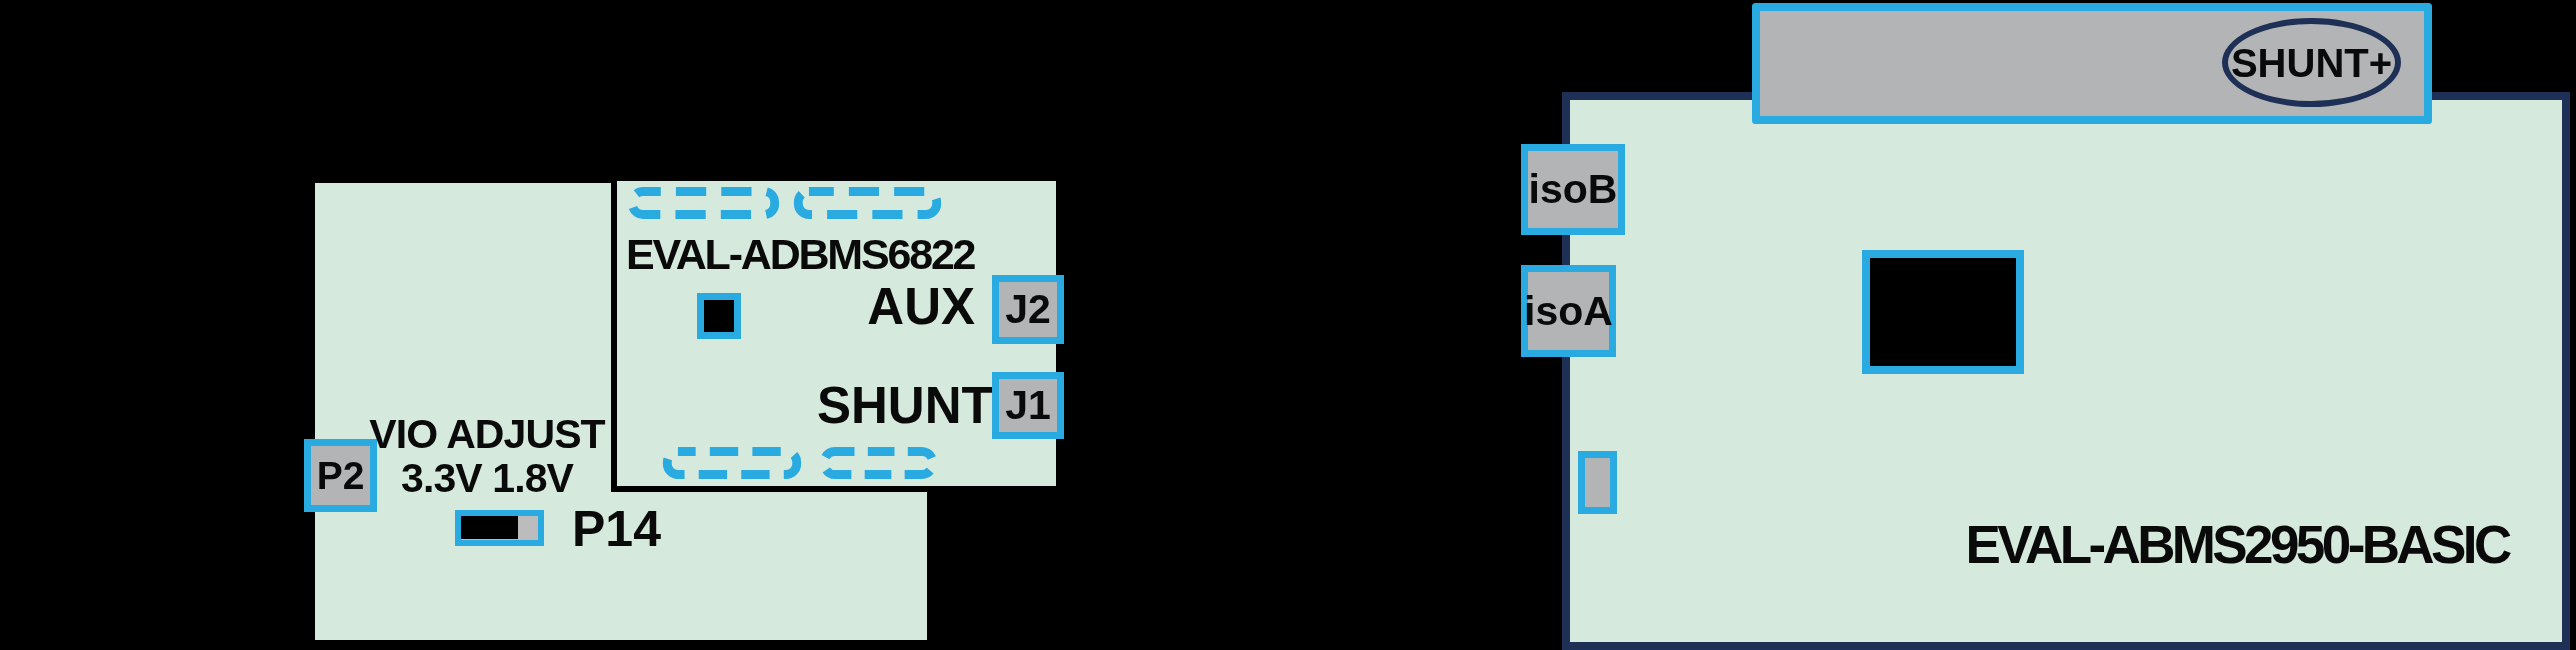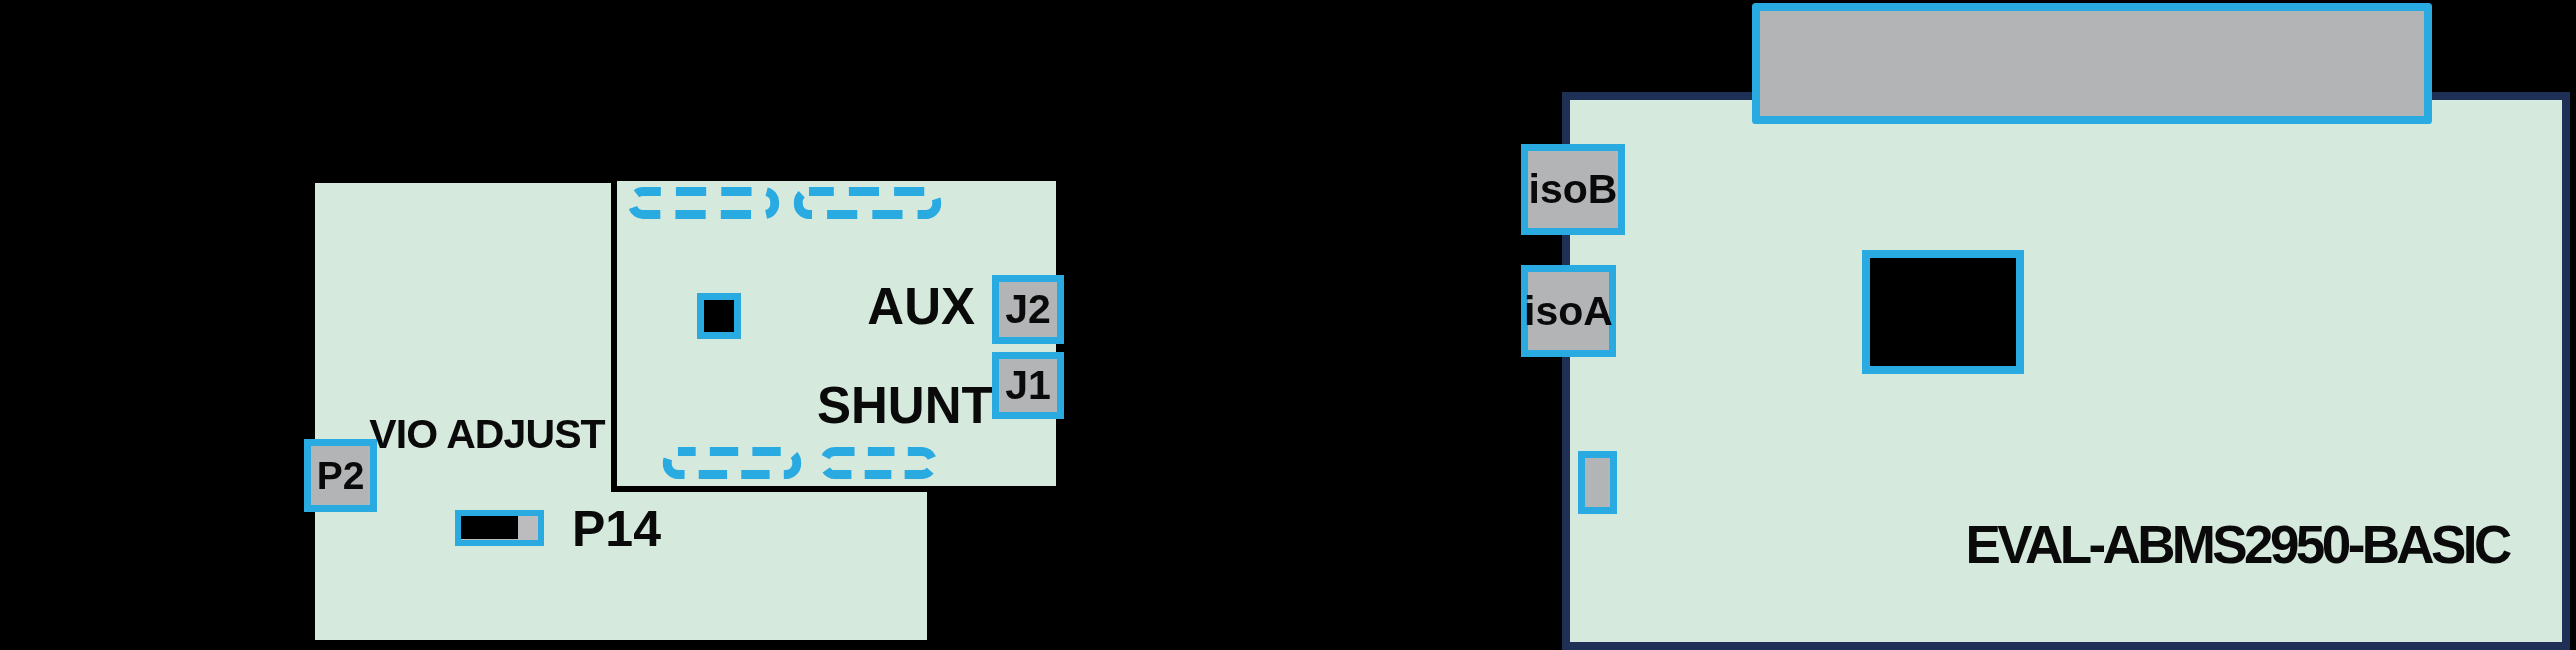--- a/index.html
+++ b/index.html
@@ -42,29 +42,31 @@
 
   <div class="abs board blk-border" style="left:309px;top:177px;width:624px;height:469px;z-index:1;"></div>
 
 
   <div class="abs conn" style="left:304px;top:439px;width:73px;height:73px;z-index:2;font-size:39px;">
     <span class="lbl">P2</span>
   </div>
 
   <div class="abs" style="left:360px;top:414px;width:254px;text-align:center;z-index:2;">
     <div class="lbl" style="font-size:41px;letter-spacing:-0.9px;line-height:41px;">VIO ADJUST</div>
+    <div class="lbl" style="font-size:41px;letter-spacing:-0.9px;line-height:41px;margin-top:2.7px;">3.3V 1.8V</div>
   </div>
 
   <div class="abs" style="left:455px;top:510px;width:89px;height:36px;border:6.2px solid var(--accent-blue);background:var(--jumper-gray);z-index:2;">
     <div class="abs" style="left:0;top:0;width:57px;height:23px;background:#000;"></div>
   </div>
   <div class="abs lbl" style="left:554px;top:504px;font-size:50px;z-index:2;margin-left:18px;">P14</div>
 
   <div class="abs board blk-border" style="left:611px;top:175px;width:451px;height:317px;z-index:3;"></div>
 
+  <div class="abs lbl" style="left:626px;top:233px;font-size:43px;letter-spacing:-2.2px;z-index:4;">EVAL-ADBMS6822</div>
 
   <svg class="abs dash" style="left:627px;top:186px;z-index:4;" width="153" height="34" viewBox="0 0 172 38">
     <rect x="6" y="6" width="160" height="26" rx="12" fill="none" stroke="currentColor" stroke-width="10" stroke-dasharray="34 17" stroke-dashoffset="14"></rect>
   </svg>
   <svg class="abs dash" style="left:793px;top:186px;z-index:4;" width="149" height="34" viewBox="0 0 168 38">
     <rect x="6" y="6" width="156" height="26" rx="12" fill="none" stroke="currentColor" stroke-width="10" stroke-dasharray="34 17" stroke-dashoffset="6"></rect>
   </svg>
   <svg class="abs dash" style="left:662px;top:446px;z-index:4;" width="140" height="34" viewBox="0 0 158 38">
     <rect x="6" y="6" width="146" height="26" rx="12" fill="none" stroke="currentColor" stroke-width="10" stroke-dasharray="32 16" stroke-dashoffset="12"></rect>
   </svg>
@@ -73,30 +75,33 @@
   </svg>
 
   <div class="abs chip" style="left:697px;top:293px;width:44px;height:46px;z-index:4;"></div>
 
   <div class="abs lbl" style="left:817px;width:158px;text-align:right;top:281px;font-size:51px;z-index:4;">AUX</div>
   <div class="abs conn" style="left:992px;top:275px;width:72px;height:69px;z-index:4;font-size:41px;">
     <span class="lbl">J2</span>
   </div>
 
   <div class="abs lbl" style="left:817px;width:167px;text-align:right;top:380px;font-size:51px;z-index:4;">SHUNT</div>
-  <div class="abs conn" style="left:992px;top:352px;width:72px;height:67px;z-index:4;font-size:41px;">
+  <div class="abs conn" style="left:992px;top:372px;width:72px;height:67px;z-index:4;font-size:41px;">
     <span class="lbl">J1</span>
   </div>
 
   <div class="abs board navy-border" style="left:1562px;top:92px;width:1008px;height:558px;z-index:1;"></div>
 
   <div class="abs lbl" style="left:1953px;width:568px;text-align:center;top:518px;font-size:53px;letter-spacing:-3.6px;z-index:2;">EVAL-ABMS2950-BASIC</div>
 
   <div class="abs" style="left:1752px;top:2.7px;width:680px;height:121px;background:var(--connector-gray);border:8px solid var(--accent-blue);box-sizing:border-box;border-radius:3.6px;z-index:3;"></div>
 
+  <div class="abs ellipse" style="left:2222px;top:18px;width:179px;height:89px;z-index:4;font-size:40px;">
+    <span class="lbl">SHUNT+</span>
+  </div>
 
   <div class="abs conn" style="left:1521px;top:144px;width:104px;height:91px;z-index:2;font-size:41px;">
     <span class="lbl">isoB</span>
   </div>
   <div class="abs conn" style="left:1521px;top:265px;width:95px;height:92px;z-index:2;font-size:41px;">
     <span class="lbl">isoA</span>
   </div>
   <div class="abs conn" style="left:1578px;top:451px;width:39px;height:63px;z-index:2;"></div>
 
   <div class="abs chip" style="left:1862px;top:250px;width:162px;height:124px;border-width:8px;z-index:2;"></div>

